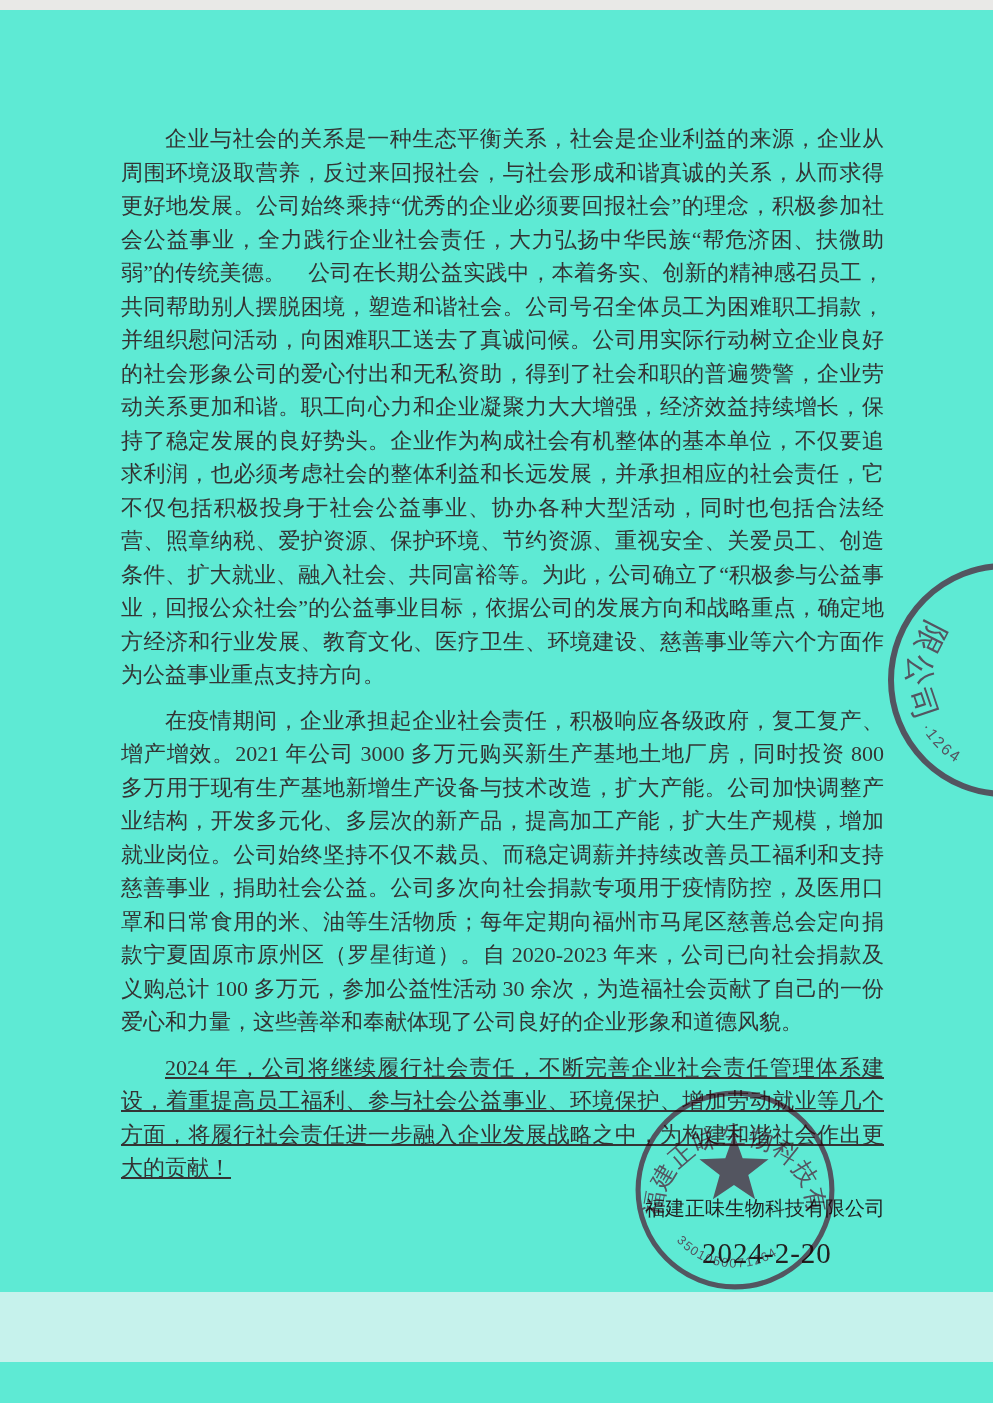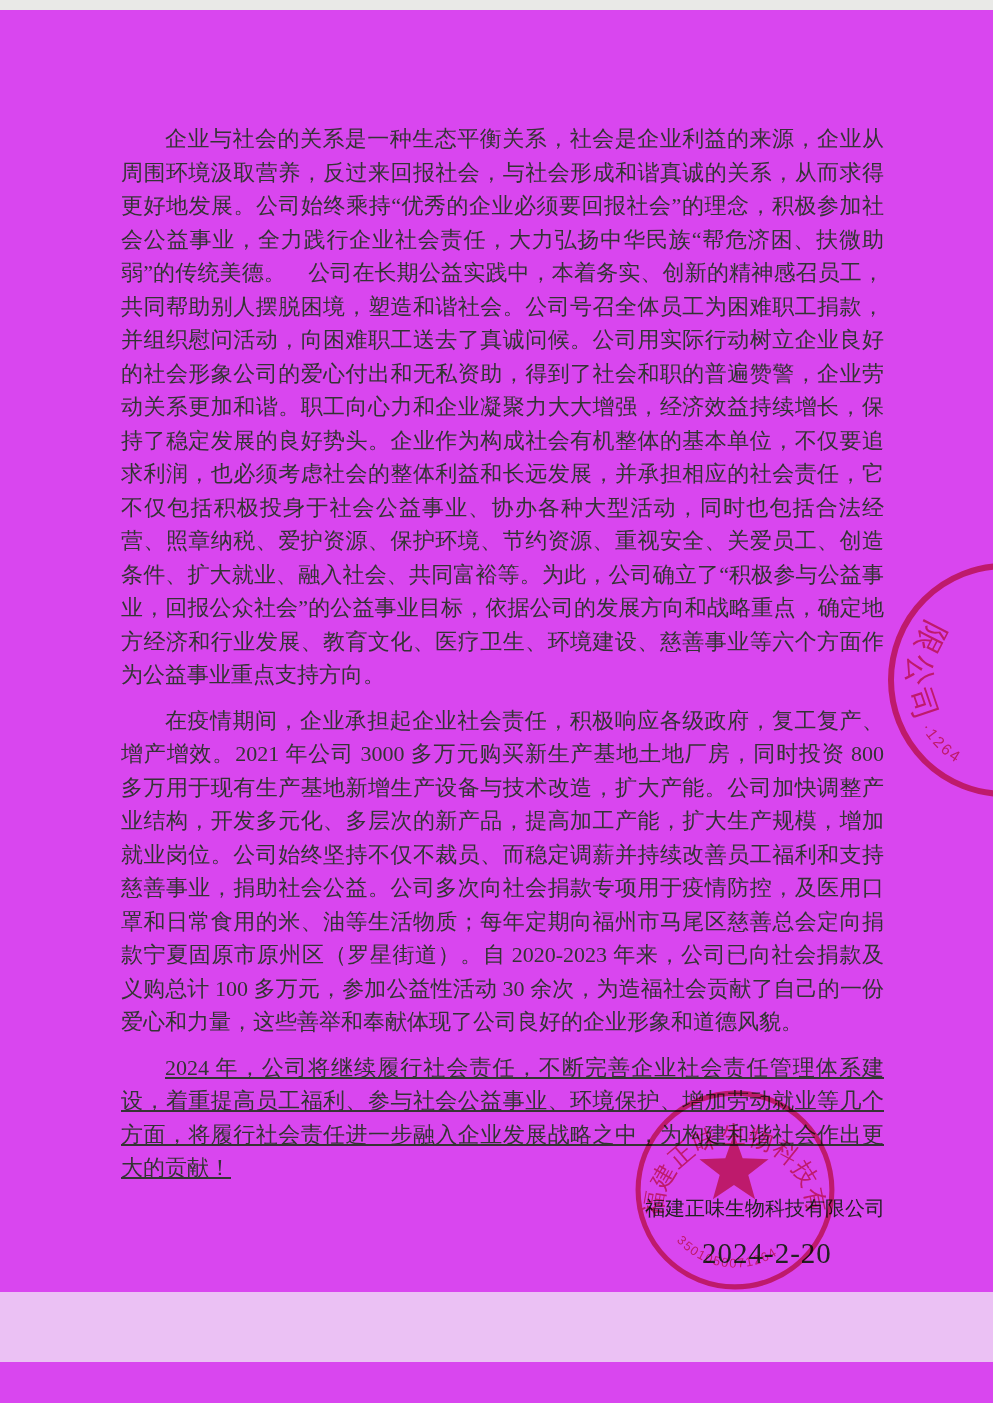--- a/index.html
+++ b/index.html
@@ -4,21 +4,21 @@
 <style>
   html,body{margin:0;padding:0;}
   body{
     width:993px;height:1403px;
     background:#f4f4f2;
     font-family:"Liberation Serif","DejaVu Serif",serif;
     position:relative;overflow:hidden;
   }
   .page{
     position:absolute;left:0;top:0;width:993px;height:1403px;
-    background:#d946ef;overflow:hidden;
+    background:#5eead4;overflow:hidden;
   }
   .scan-edge-top{
     position:absolute;left:0;top:0;width:993px;height:10px;
     background:#e9e9e7;
   }
   .scan-band-bottom{
     position:absolute;left:0;top:1292px;width:993px;height:70px;
     background:#f2f5f7;opacity:.7;
   }
   .text-block{

